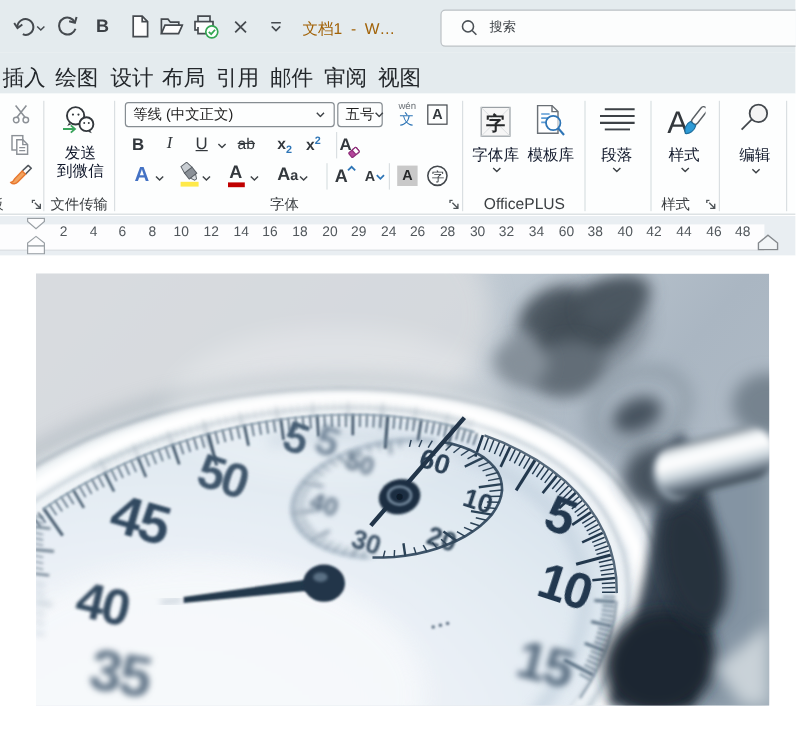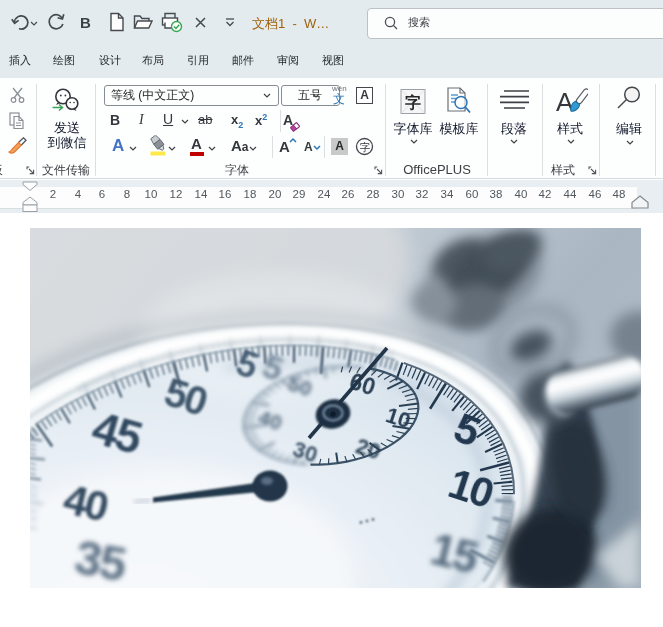--- a/index.html
+++ b/index.html
@@ -1,19 +1,19 @@
 <!DOCTYPE html>
 <html><head><meta charset="utf-8"><style>
 *{margin:0;padding:0;box-sizing:border-box}
 html,body{width:663px;height:627px;overflow:hidden}
 body{font-family:"Liberation Sans",sans-serif;position:relative;background:#fff}
 .abs{position:absolute}
 .titlebar{position:absolute;left:0;top:0;width:663px;height:44px;background:#e4ebee}
 .tabs{position:absolute;left:0;top:44px;width:663px;height:34px;background:#e4ebee}
-.tabs span{position:absolute;top:9px;font-size:11px;color:#23272b;transform:translateX(-50%);white-space:nowrap}
+.tabs span{position:absolute;top:9px;font-size:18px;color:#23272b;transform:translateX(-50%);white-space:nowrap}
 .ribbon{position:absolute;left:0;top:78px;width:663px;height:101px;background:#fdfefe;border-bottom:1px solid #d5dbde}
 .rulerzone{position:absolute;left:0;top:180px;width:663px;height:33px;background:#e9eef2}
 .rulerwhite{position:absolute;left:0;top:7px;width:637px;height:22px;background:#fdfdfe;border-bottom:1px solid #d8dde0}
 .rulernum{position:absolute;top:8px;font-size:11.5px;color:#51575c;transform:translateX(-50%)}
 .page{position:absolute;left:0;top:213px;width:663px;height:414px;background:#ffffff}
 .sep{position:absolute;top:84px;width:1px;height:92px;background:#dadfe2}
 .glabel{position:absolute;top:162px;font-size:12px;color:#3b3f42;transform:translateX(-50%);white-space:nowrap}
 .rlabel{position:absolute;font-size:13px;color:#0f172a;transform:translateX(-50%);white-space:nowrap}
 .chev{position:absolute;transform:translateX(-50%);width:8px;height:5px}
 .combo{position:absolute;border:1px solid #868d92;border-radius:3px;background:#fdfefe;font-size:12px;color:#1f1f1f}
@@ -113,21 +113,21 @@
 <svg class="ic" style="left:52px;top:103px" width="13" height="9" viewBox="0 0 13 9">
 <path d="M0.5 4.5 L10 4.5 M7 1.5 L10.5 4.5 L7 7.5" fill="none" stroke="#3aa45c" stroke-width="1.5"></path>
   </svg>
 <div class="rlabel" style="left:67px;top:119px">发送</div>
 <div class="rlabel" style="left:67px;top:134px">到微信</div>
 <div class="glabel" style="left:66px">文件传输</div>
 <div class="combo" style="left:104px;top:85px;width:175px;height:21px;line-height:19px;padding-left:6px">等线 (中文正文)</div>
 <svg class="chev" style="left:267px;top:93px" width="8" height="5" viewBox="0 0 8 5">
     <path d="M1 1 L4 4 L7 1" fill="none" stroke="#3e4347" stroke-width="1.2"></path>
   </svg>
-<div class="combo" style="left:281px;top:85px;width:59px;height:21px;line-height:19px;padding-left:16px">五号</div>
+<div class="combo" style="left:281px;top:85px;width:38px;height:21px;line-height:19px;padding-left:6px">五号</div>
 <svg class="chev" style="left:316px;top:93px" width="8" height="5" viewBox="0 0 8 5">
     <path d="M1 1 L4 4 L7 1" fill="none" stroke="#3e4347" stroke-width="1.2"></path>
   </svg>
 <div class="abs" style="left:332px;top:84px;font-size:8px;color:#6a7076">wén</div>
 <div class="abs" style="left:333px;top:91px;font-size:12px;color:#2e75b6">文</div>
 <div class="abs" style="left:356px;top:87px;width:17px;height:17px;border:1.5px solid #43484d;font-size:12px;font-weight:600;color:#33383d;text-align:center;line-height:14px">A</div>
 <div class="abs" style="left:110px;top:112px;font-size:14px;font-weight:700;color:#33383d">B</div>
 <div class="abs" style="left:139px;top:112px;font-size:14px;font-style:italic;color:#33383d;font-family:'Liberation Serif',serif">I</div>
 <div class="abs" style="left:163px;top:111px;font-size:14px;text-decoration:underline;color:#33383d">U</div>
 <svg class="chev" style="left:185px;top:119px" width="8" height="5" viewBox="0 0 8 5">

